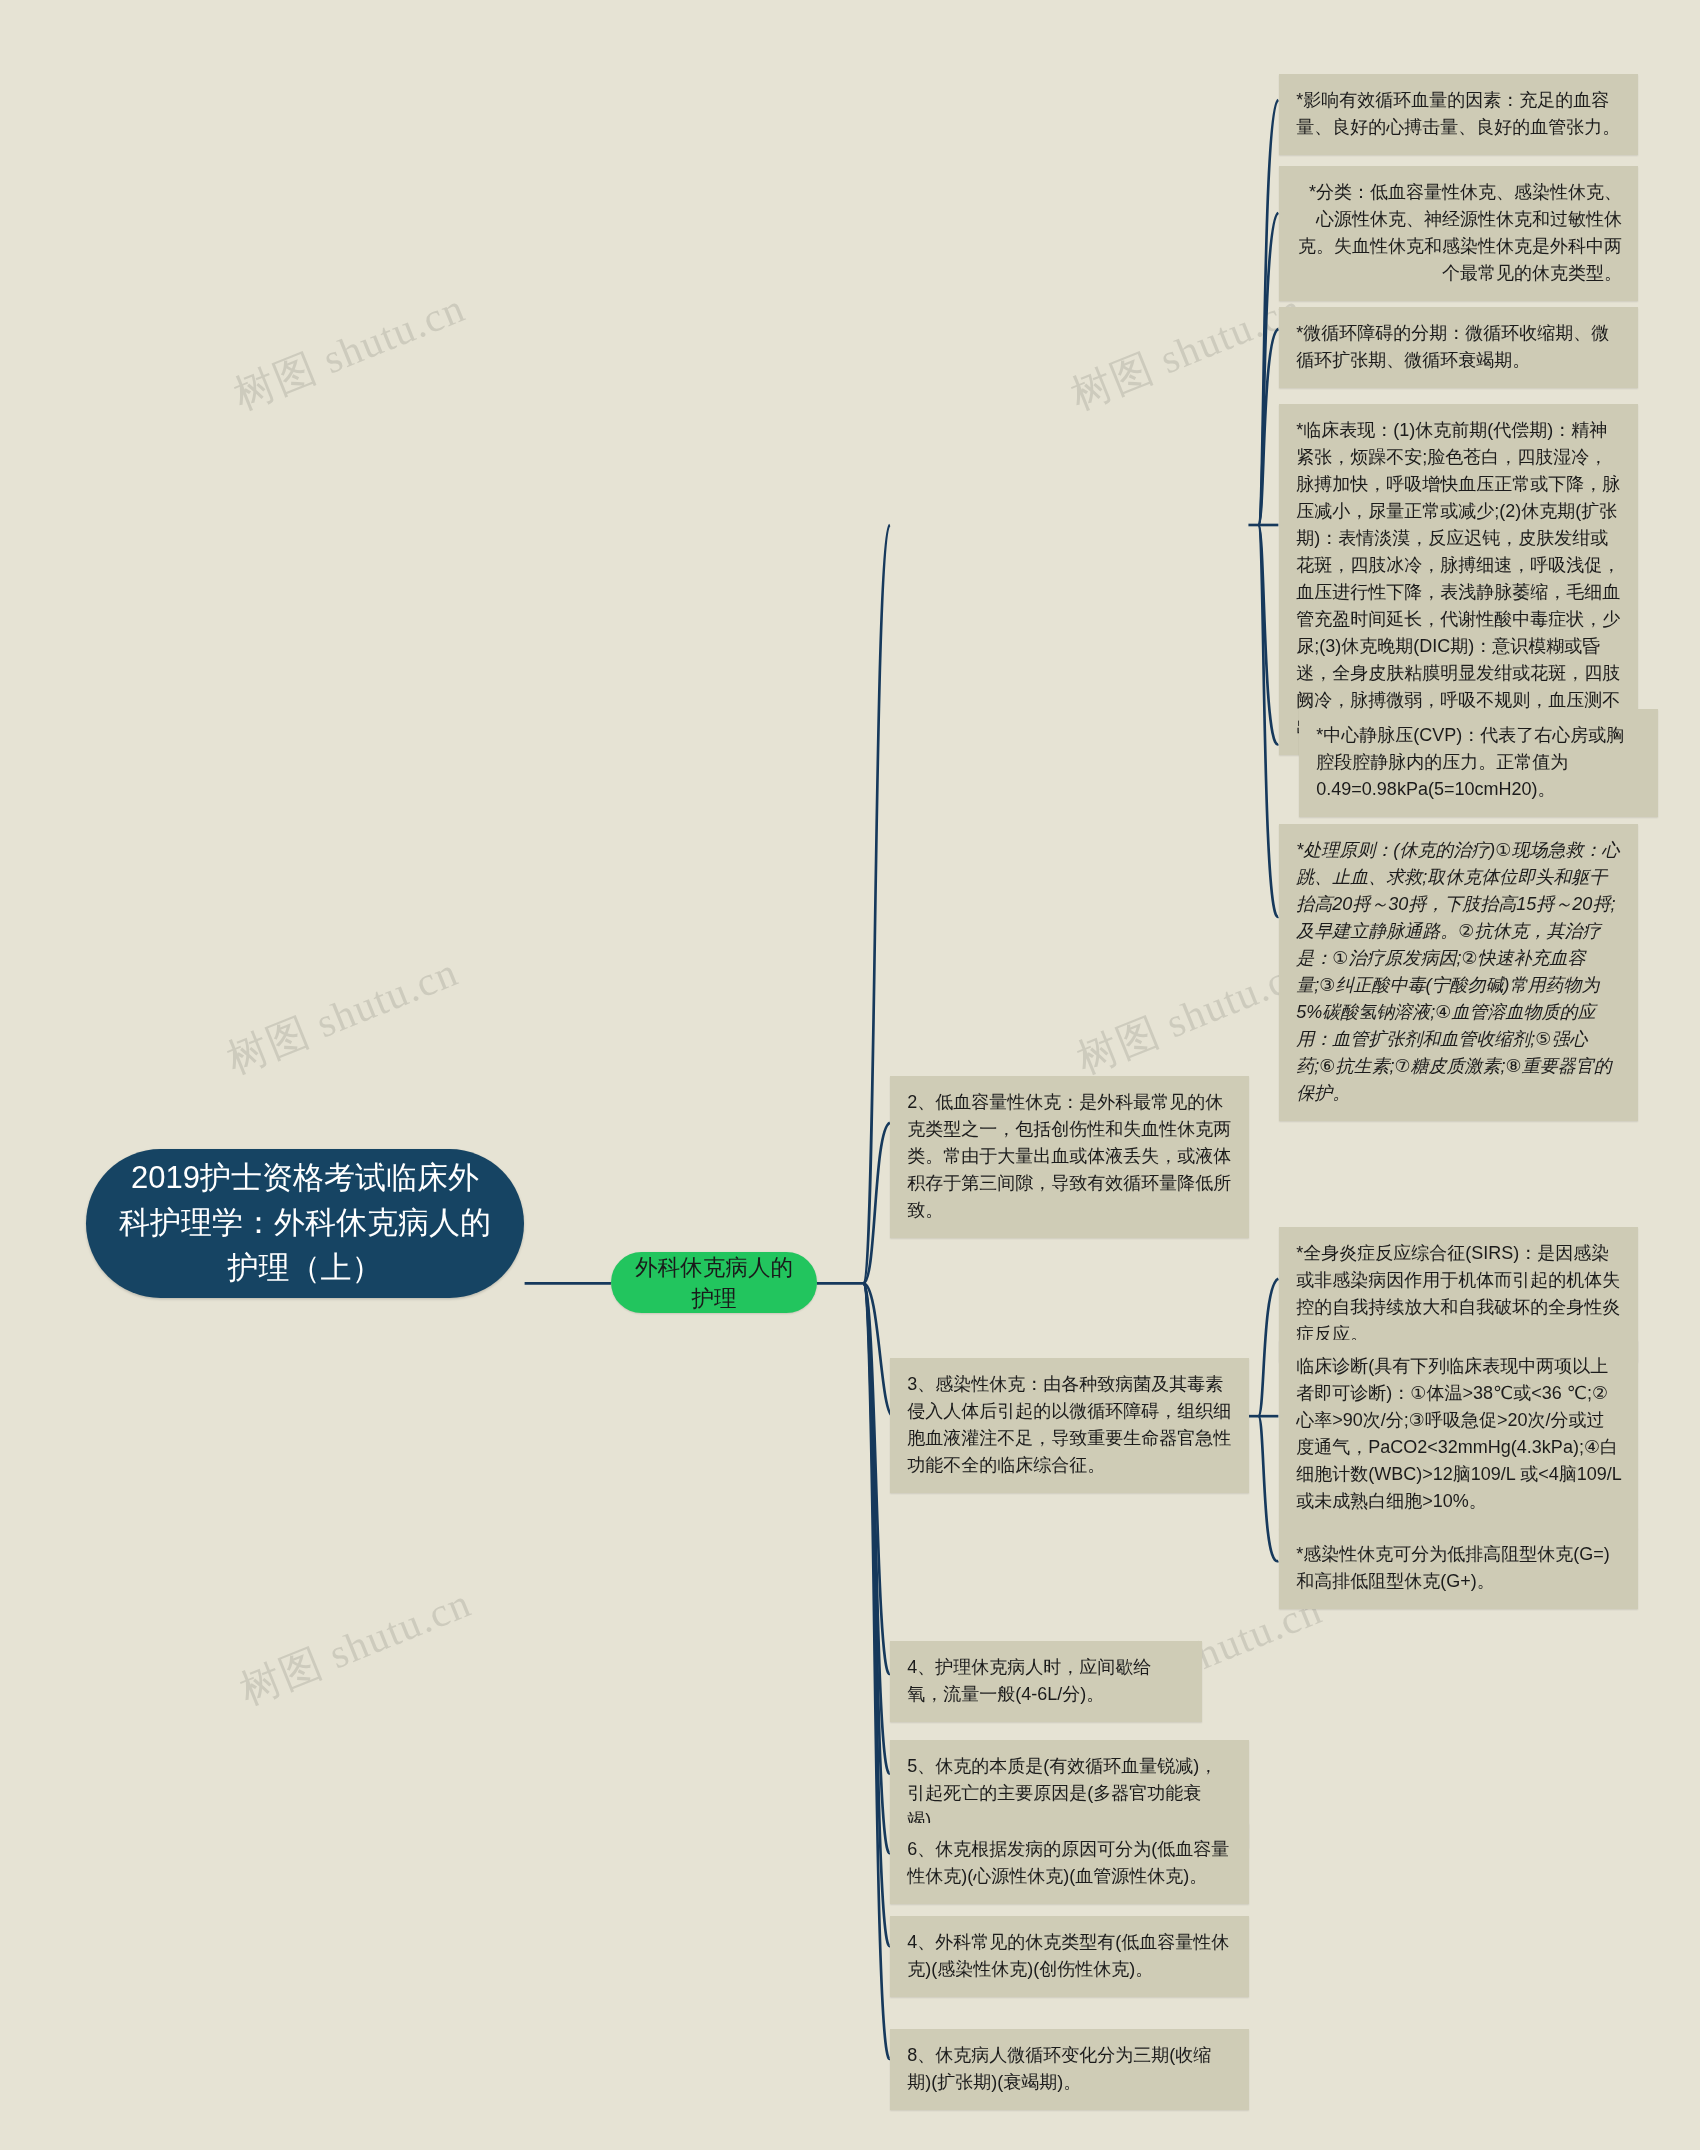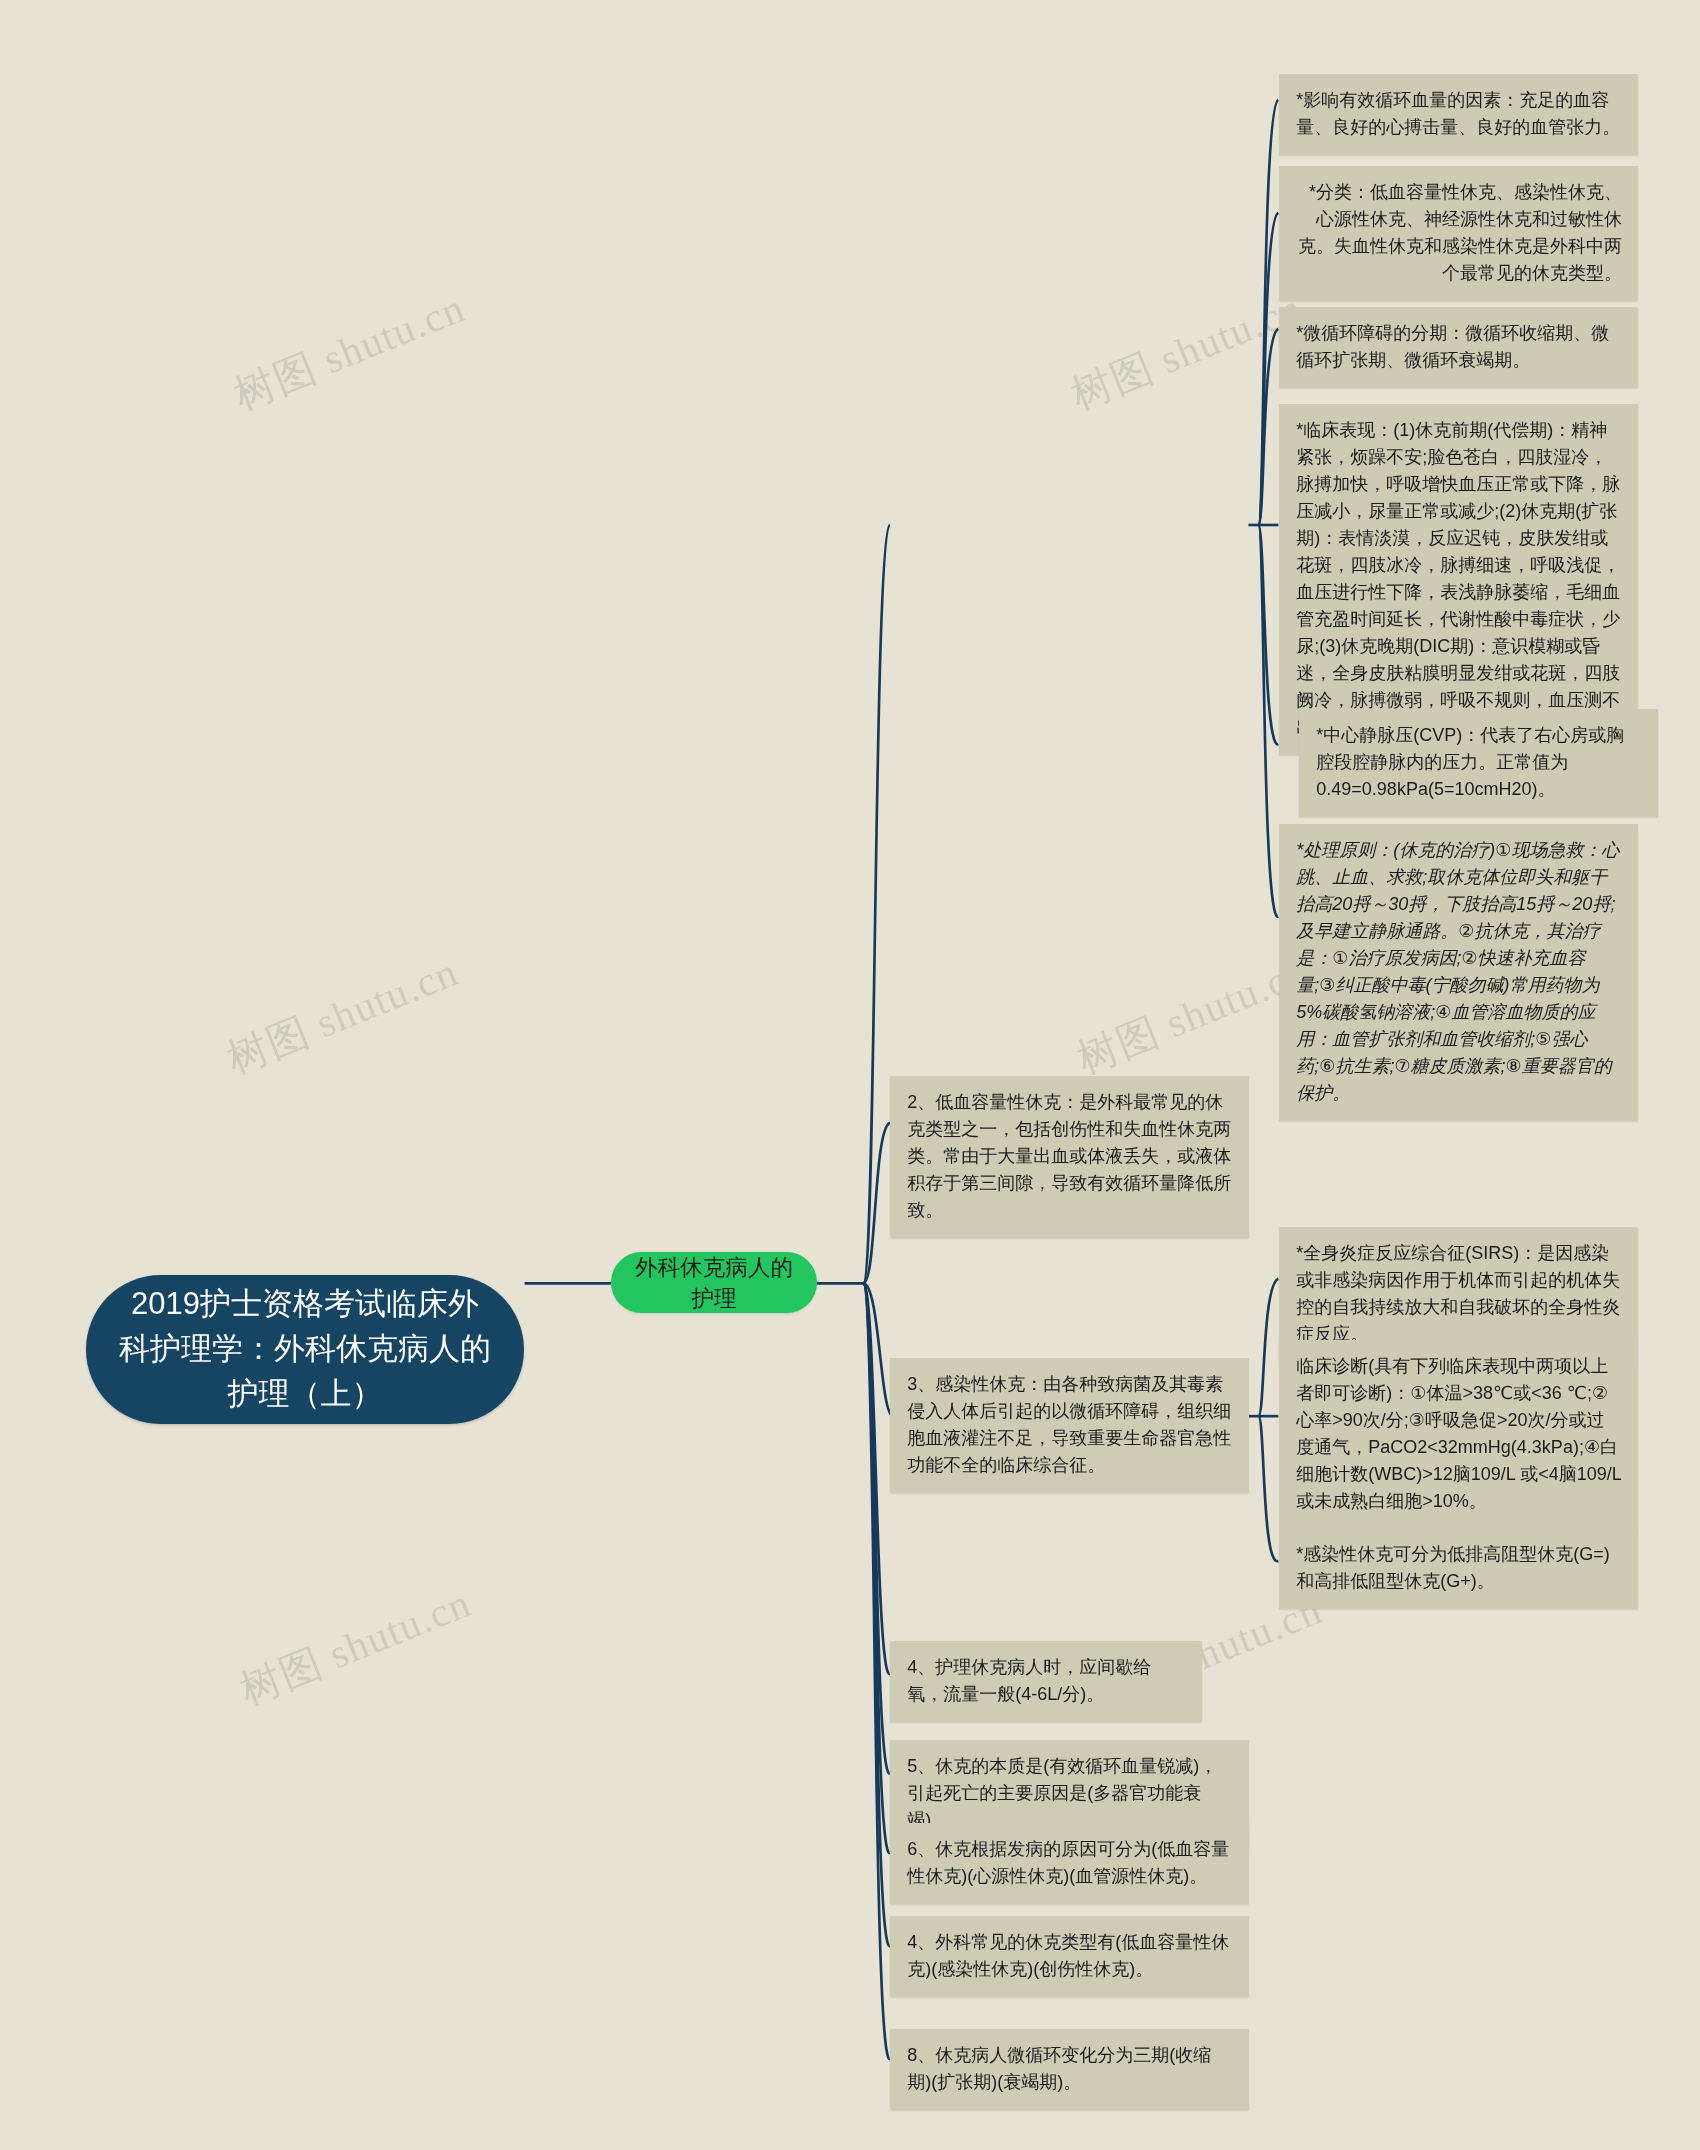--- a/index.html
+++ b/index.html
@@ -103,21 +103,21 @@
       <path d="M 1895,790 C 1905,790 1902,1130 1925,1120"></path>
       <path d="M 1895,790 C 1905,790 1900,1390 1925,1380"></path>
 
       <path d="M 1880,2132 L 1895,2132"></path>
       <path d="M 1895,2132 C 1905,2132 1900,1935 1925,1925"></path>
       <path d="M 1895,2132 C 1912,2132 1912,2132 1925,2132"></path>
       <path d="M 1895,2132 C 1905,2132 1900,2360 1925,2350"></path>
     </g>
   </svg>
 
-  <div class="node root" style="left:86px; top:1275px; width:438px; height:149px;">
+  <div class="node root" style="left:86px; top:1149px; width:438px; height:149px;">
     <span>2019护士资格考试临床外科护理学：外科休克病人的护理（上）</span>
   </div>
 
   <div class="node branch" style="left:611px; top:1252px; width:206px; height:61px;">
     <span>外科休克病人的护理</span>
   </div>
 
 
   <div class="node leaf" style="left:890px; top:1076px; width:359px;">
     <span>2、低血容量性休克：是外科最常见的休克类型之一，包括创伤性和失血性休克两类。常由于大量出血或体液丢失，或液体积存于第三间隙，导致有效循环量降低所致。</span>

